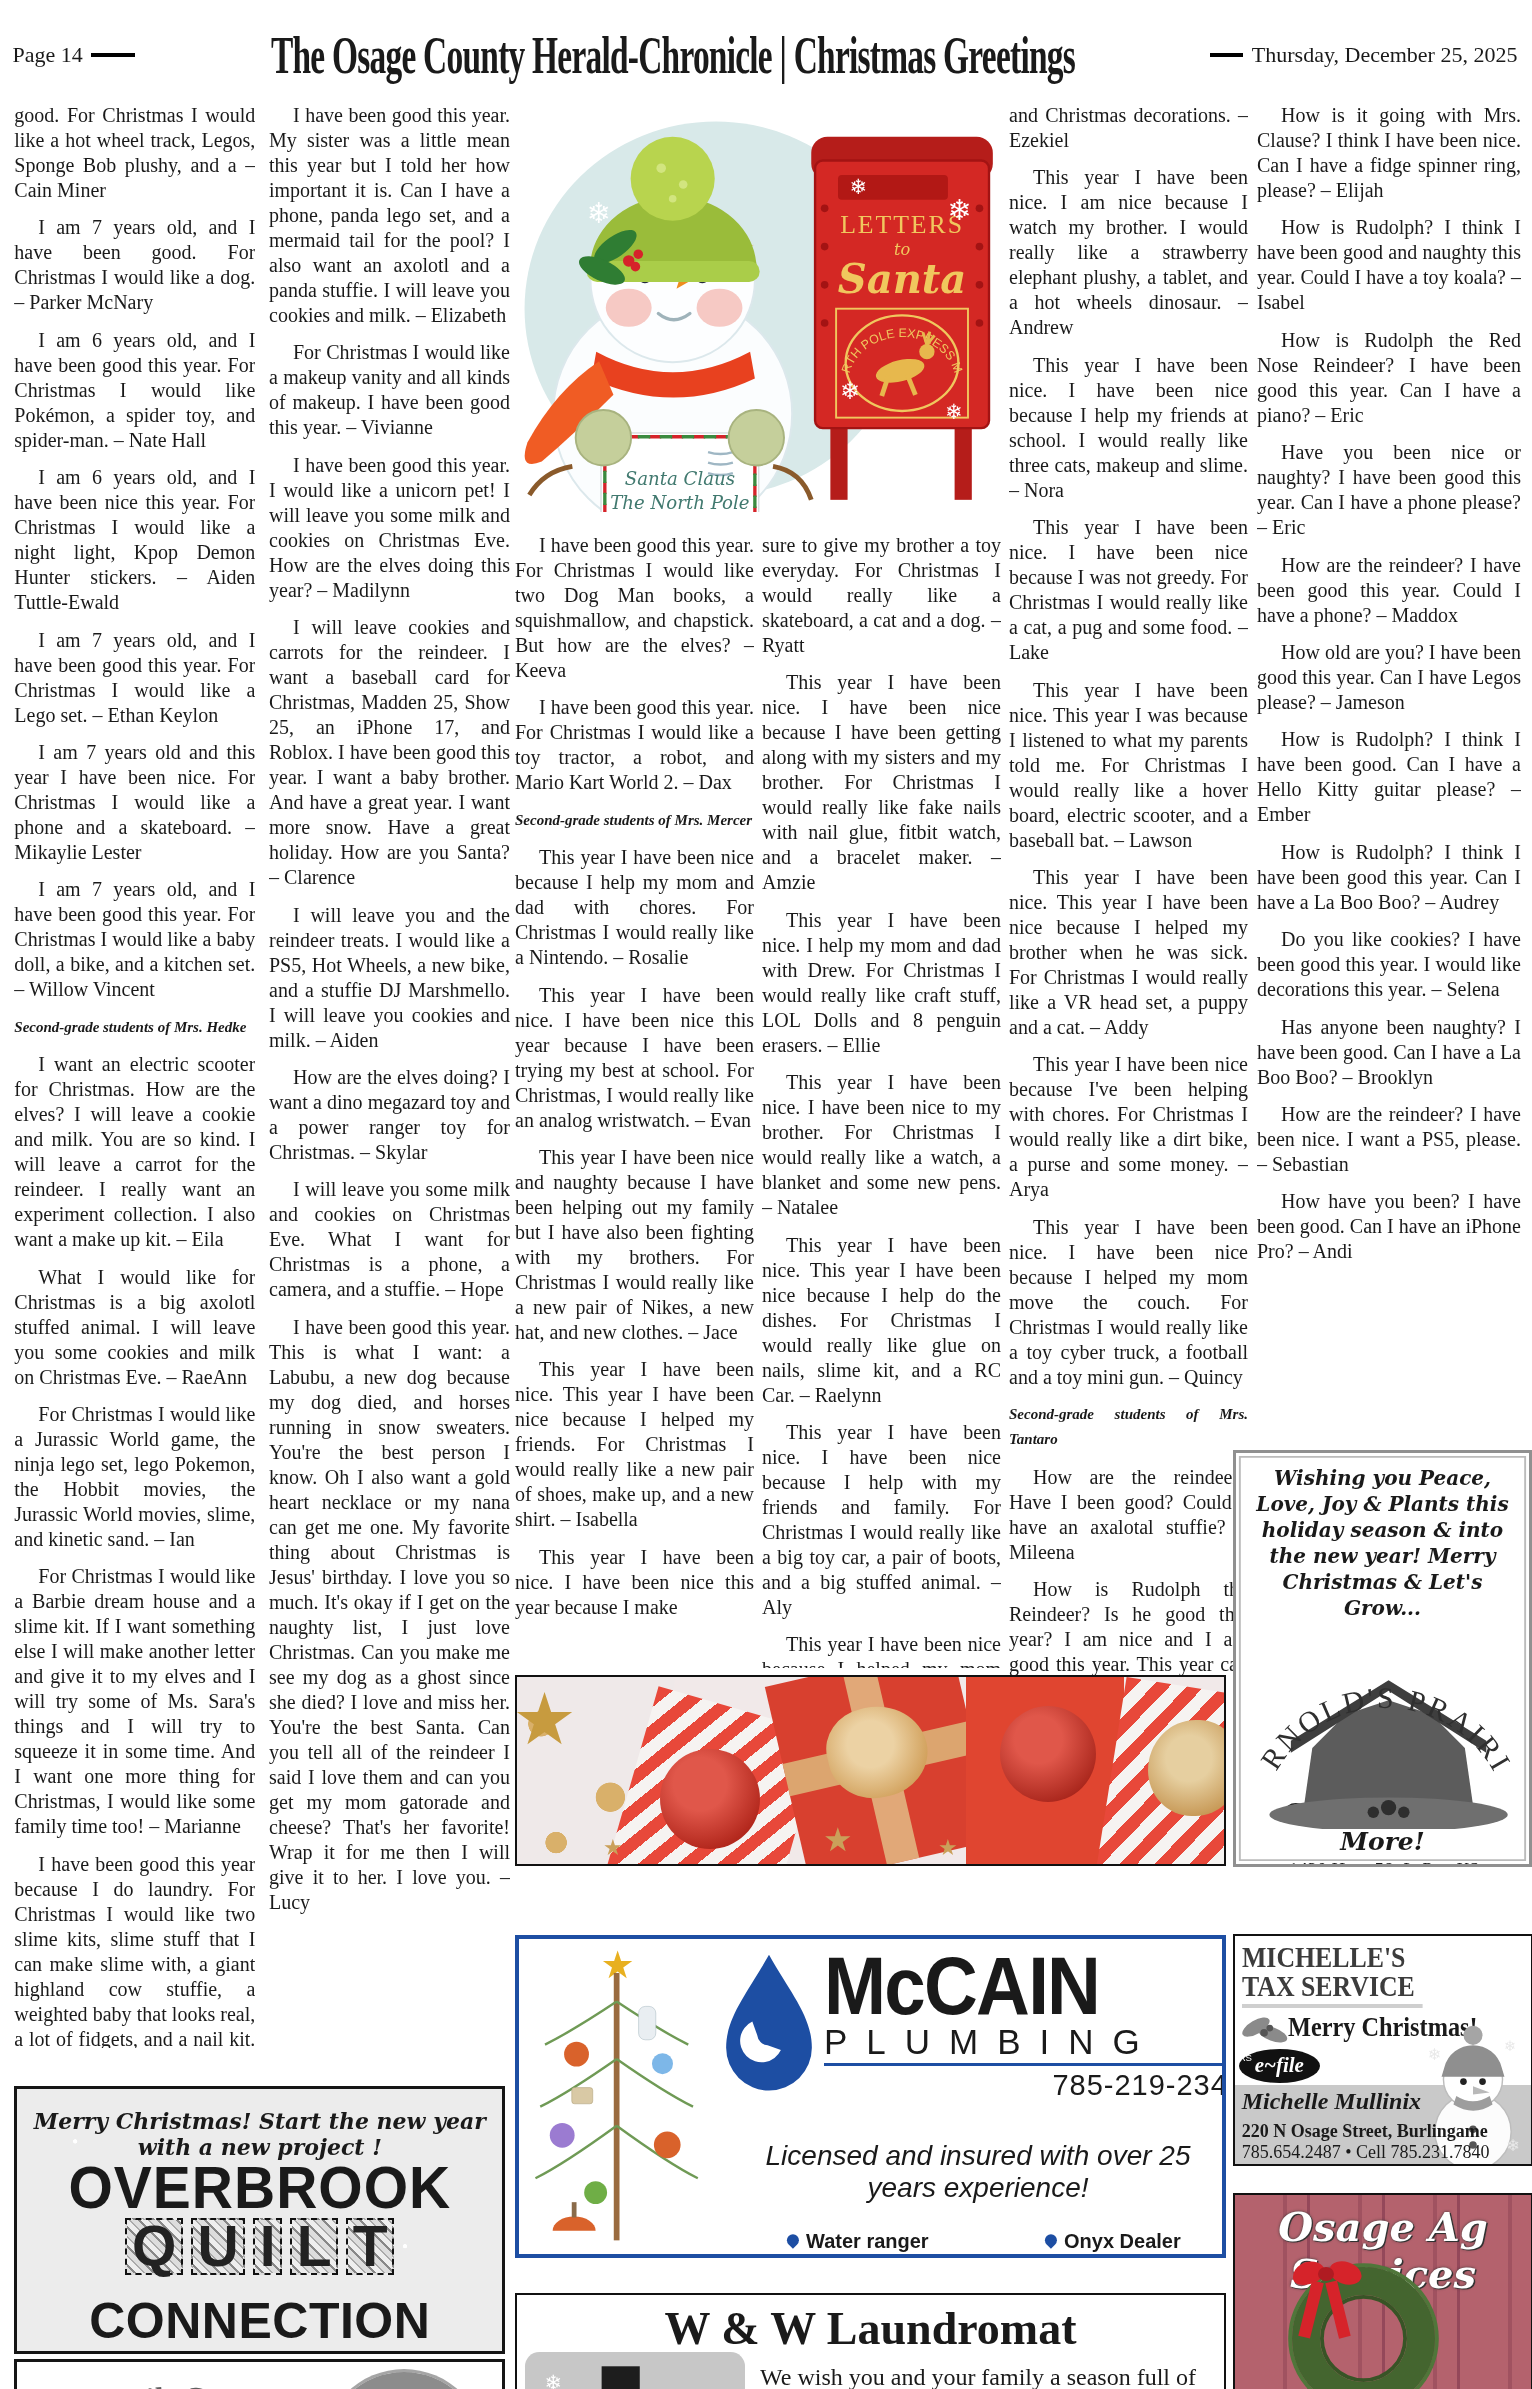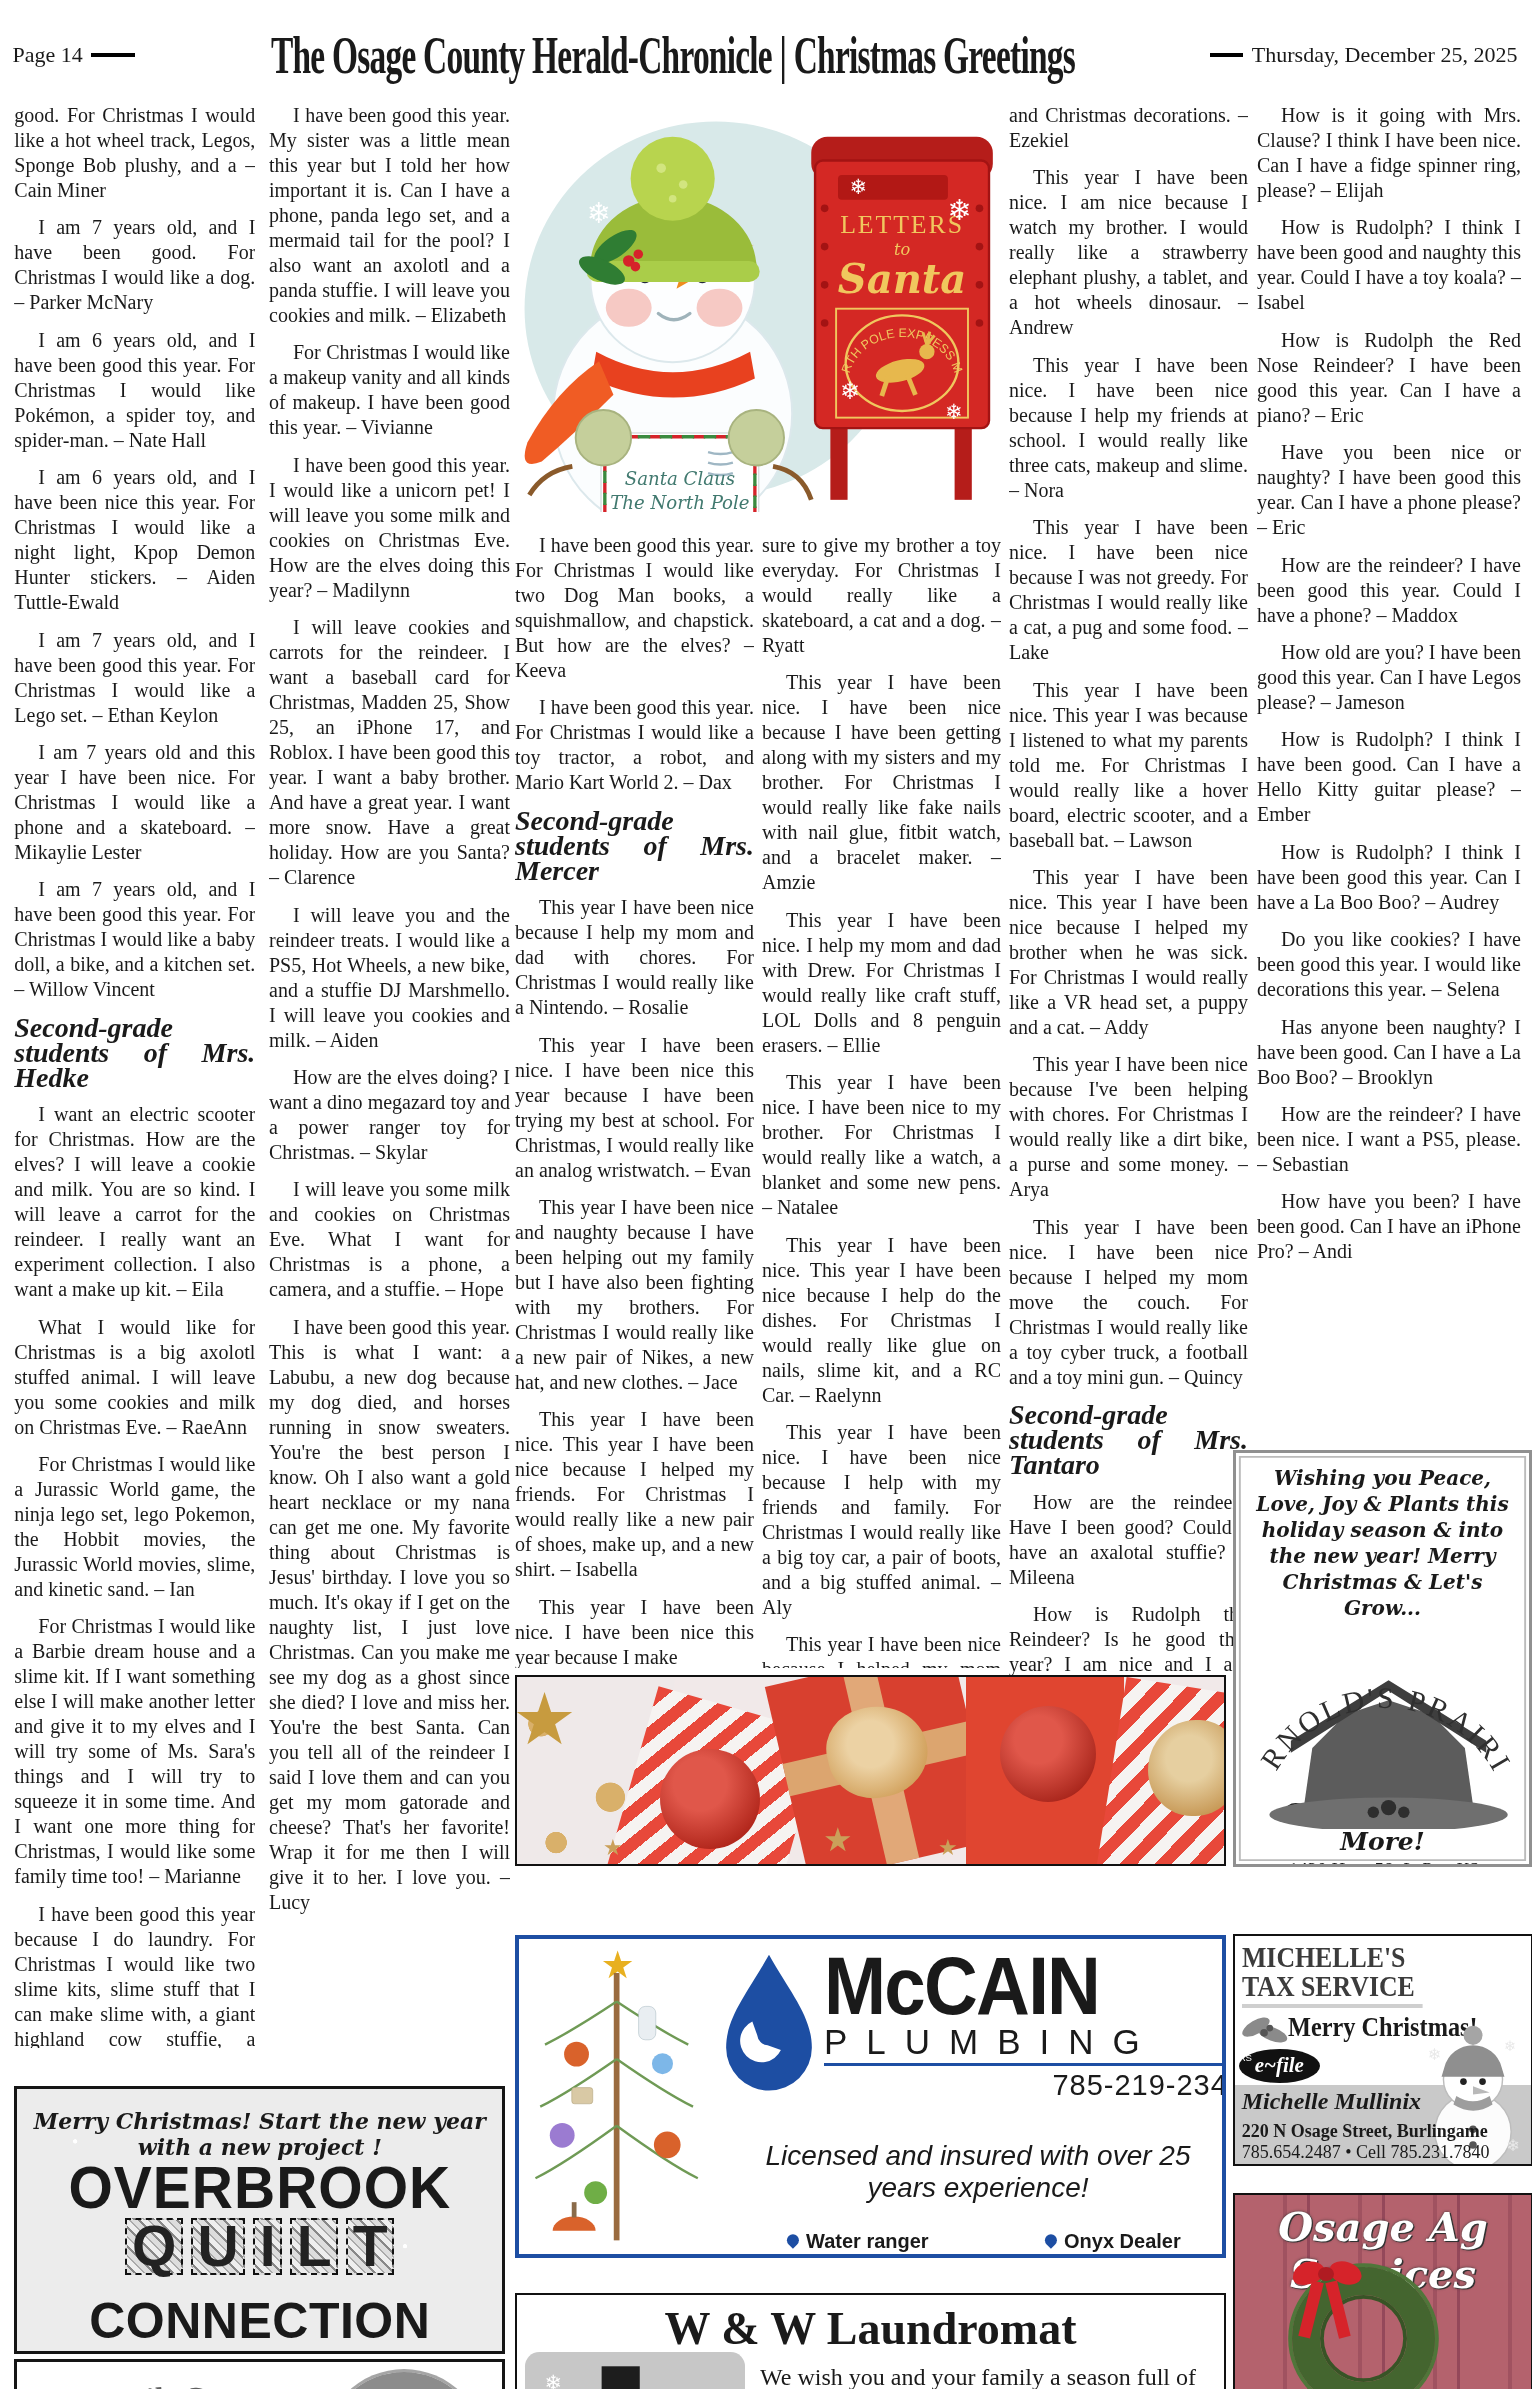--- a/index.html
+++ b/index.html
@@ -12,21 +12,21 @@
   .rule{height:4.3px;background:#000;margin:0 8.6px;}
   .rule.grow{flex:1;}
   .rule.short{width:33px;}
   #paper-title{font-size:44px;font-weight:bold;white-space:nowrap;display:inline-block;
      transform:scaleX(.76) scaleY(1.2);transform-origin:center;letter-spacing:-1px;}
   #date-label{font-size:22px;white-space:nowrap;}
   
   .col{position:absolute;font-size:20px;line-height:25px;text-align:justify;overflow:hidden;}
   .para{margin:0 0 12.4px 0;text-indent:24px;}
   .cont{text-indent:0;}
-  .sec-head{font-weight:bold;font-style:italic;text-indent:0;font-size:28px;}
+  .sec-head{font-weight:bold;font-style:italic;text-indent:0;font-size:15px;}
   #col1{left:14.3px;top:103px;width:241px;height:1945px;}
   #col2{left:269px;top:103px;width:241px;height:1921px;}
   #col3{left:515px;top:533px;width:239px;height:1135px;}
   #col4{left:762px;top:533px;width:239px;height:1135px;}
   #col5{left:1009px;top:103px;width:239px;height:1572px;}
   #col6{left:1257px;top:103px;width:264px;height:1319px;}
   
   .ad{position:absolute;background:#fff;box-sizing:border-box;overflow:hidden;}
   .script{font-style:italic;font-family:"DejaVu Serif",serif;}
   

